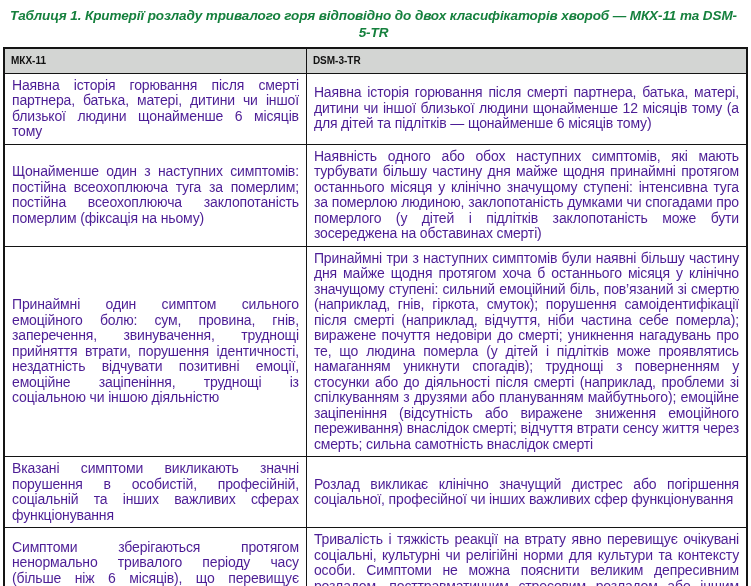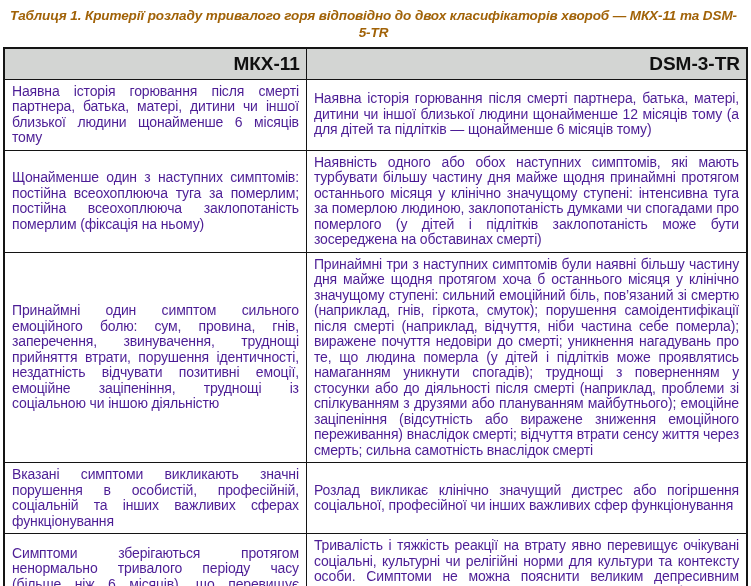--- a/index.html
+++ b/index.html
@@ -14,39 +14,39 @@
     color: #1b1b1b;
     overflow: hidden;
   }
   .caption {
     padding: 7px 12px 5px 8px;
     font-size: 13.5px;
     line-height: 1.28;
     font-weight: bold;
     font-style: italic;
     text-align: center;
-    color: #a16207;
+    color: #15803d;
     letter-spacing: -0.1px;
   }
   table.criteria {
     border-collapse: collapse;
     table-layout: fixed;
     width: 745px;
     margin-left: 3px;
     border: 2px solid #141414;
     border-bottom-width: 3px;
   }
   col.c-left  { width: 40.7%; }
   col.c-right { width: 59.3%; }
   table.criteria th {
     background: #d3d5d3;
     border: 1px solid #141414;
-    font-size: 19px;
+    font-size: 10px;
     font-weight: bold;
-    text-align: right;
+    text-align: left;
     vertical-align: middle;
     padding: 4px 6px;
     height: 16px;
     color: #101010;
   }
   table.criteria td {
     border: 1px solid #141414;
     font-size: 14px;
     line-height: 15.5px;
     padding: 4px 7px;

